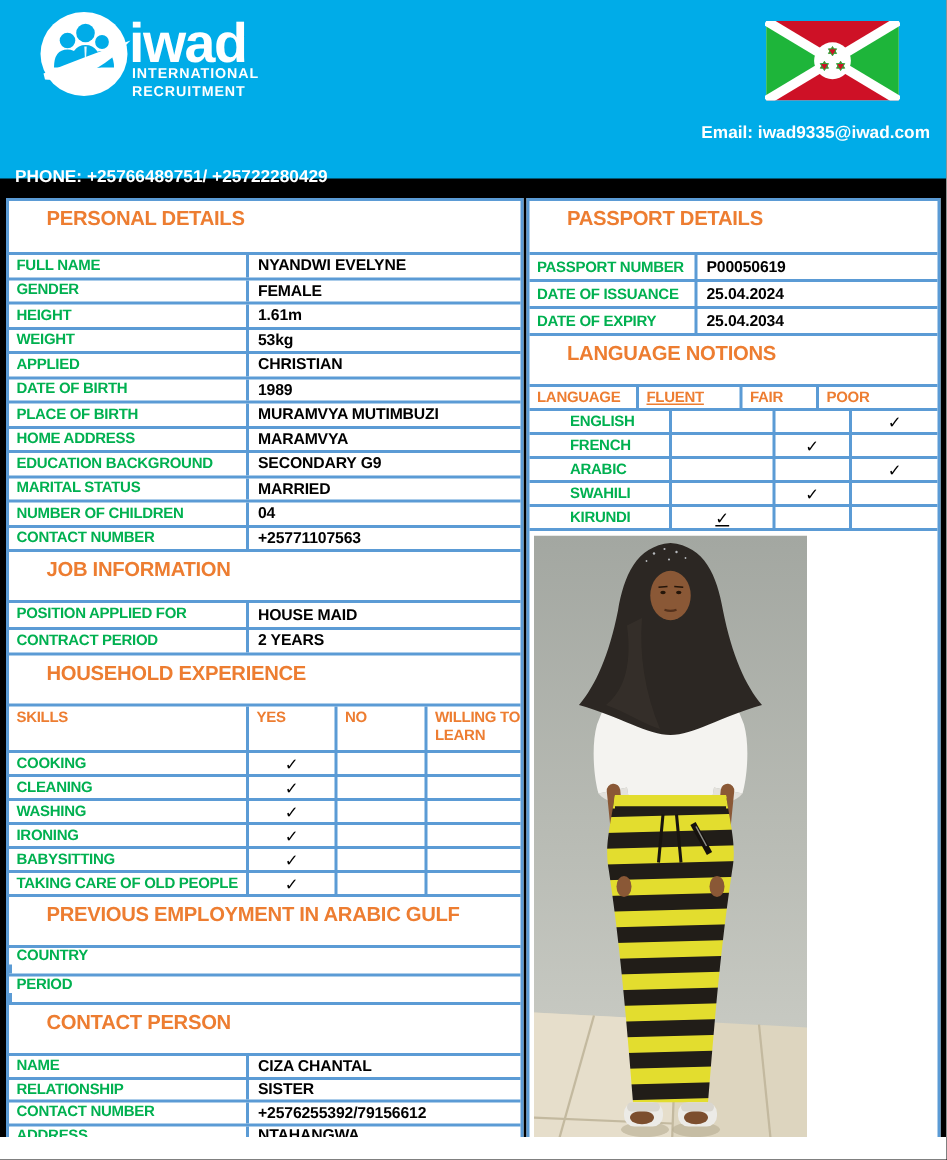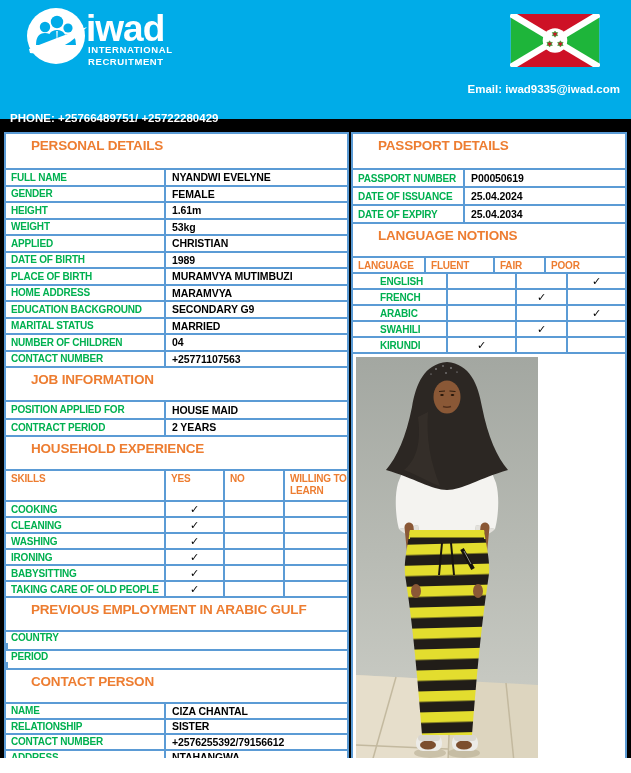--- a/index.html
+++ b/index.html
@@ -42,21 +42,21 @@
   
   .r-personal { height:16.5px; }
   .r-job  { height:17.5px; }
   .r-skh  { height:31px; }
   .r-sk   { height:16px; }
   .r-prev { height:19px;flex-direction:column; }
   .r-cp   { height:15.5px; }
   
   .w-pplbl { width:110px; flex:none; }
   .w-lang  { width:71px; flex:none; }
-  .w-flu   { width:69px; flex:none; }
+  .w-flu   { width:69px; flex:none;text-decoration:underline; }
   .w-fair  { width:51px; flex:none; }
   .w-poor  { flex:1; }
   .r-pp   { height:18px; }
   .r-lgh  { height:16px; }
   .r-lg   { height:16px;padding-left:22px; }
   .r-photo{ height:412px; display:block; }
   .photo-wrap { width:182px; height:405px; margin:3px 0 0 3px; }
 </style>
 </head>
 <body>

